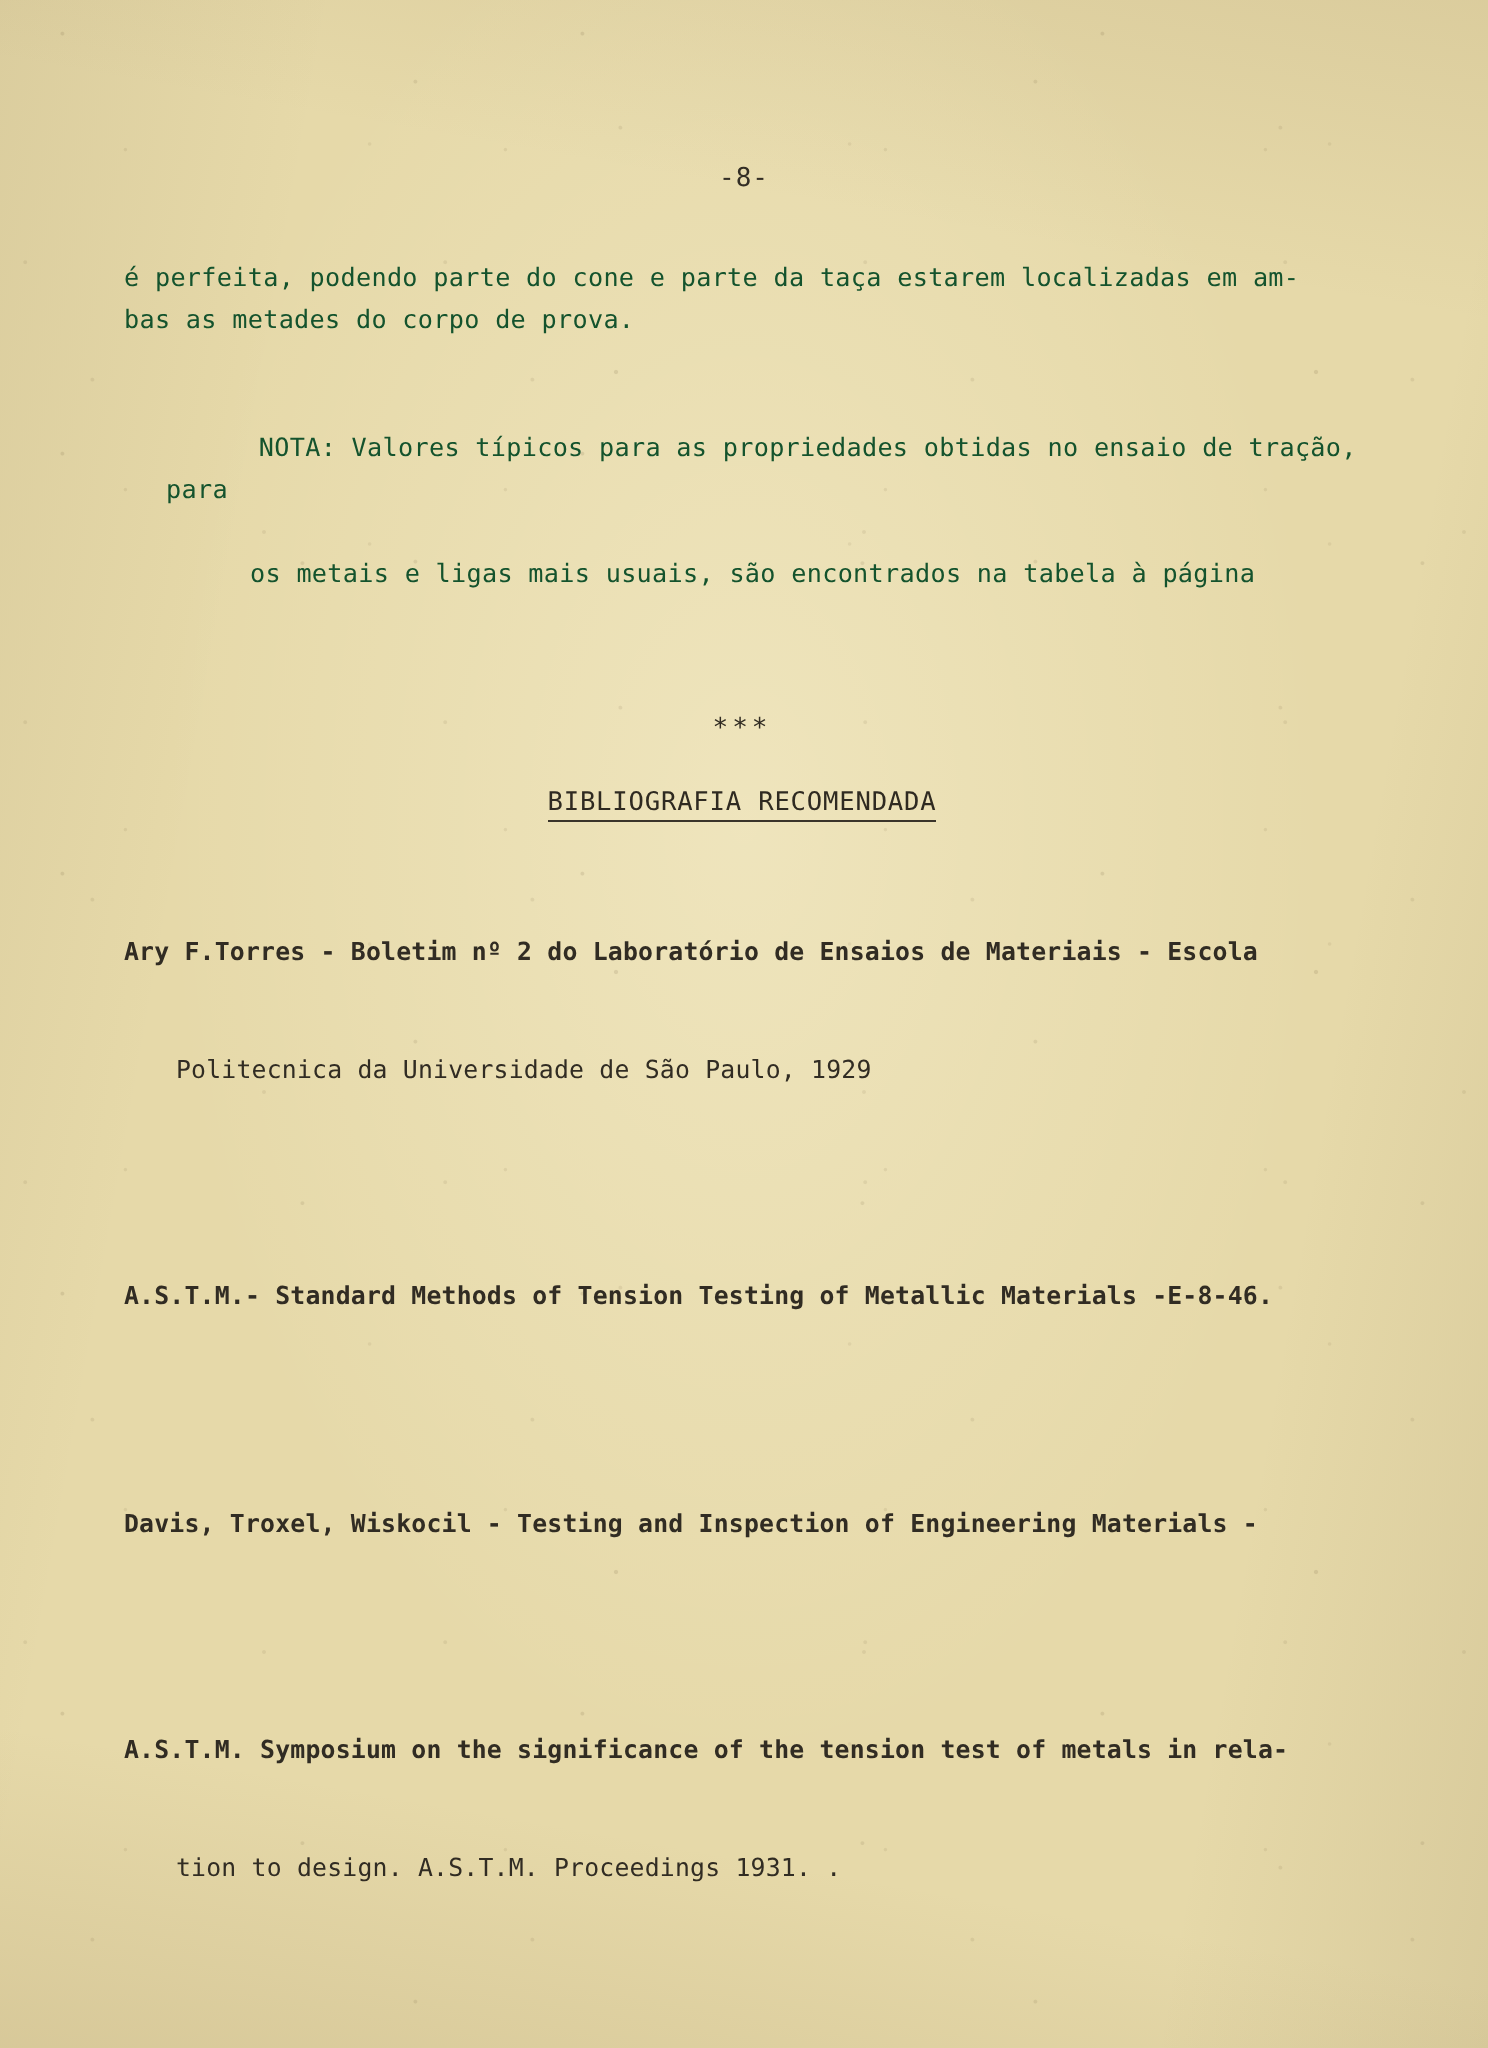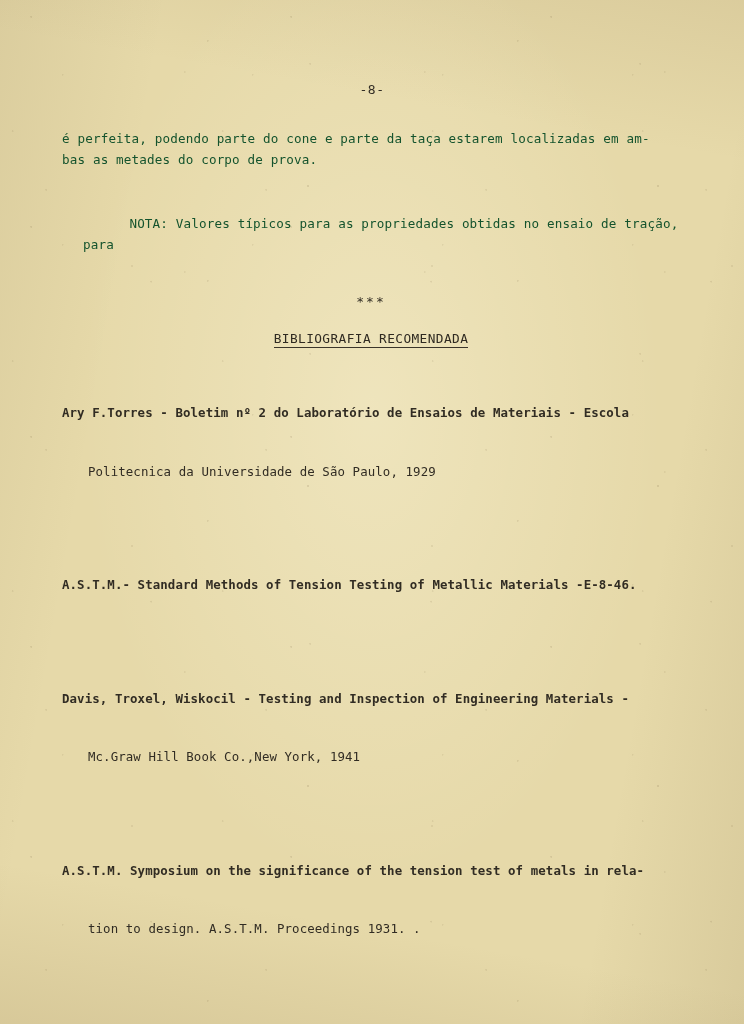--- a/index.html
+++ b/index.html
@@ -129,20 +129,21 @@
 
   <div class="page-number">-8-</div>
 
   <div class="content">
 
     <p class="para">é perfeita, podendo parte do cone e parte da taça estarem localizadas em am-
 bas as metades do corpo de prova.</p>
 
     <p class="para note">
       <span>NOTA: Valores típicos para as propriedades obtidas no ensaio de tração, para</span>
+      <span class="note-line2" style="display:block">os metais e ligas mais usuais, são encontrados na tabela à página</span>
     </p>
 
     <div class="stars">***</div>
 
     <div class="section-title">
       <span>BIBLIOGRAFIA RECOMENDADA</span>
     </div>
 
     <div class="refs">
 
@@ -150,21 +151,20 @@
         <span class="cont0">Ary F.Torres - Boletim nº 2 do Laboratório de Ensaios de Materiais - Escola</span>
         <span class="cont">Politecnica da Universidade de São Paulo, 1929</span>
       </p>
 
       <p class="ref">
         <span class="cont0">A.S.T.M.- Standard Methods of Tension Testing of Metallic Materials -E-8-46.</span>
       </p>
 
       <p class="ref">
         <span class="cont0">Davis, Troxel, Wiskocil - Testing and Inspection of Engineering Materials -</span>
-        <span class="cont">Mc.Graw Hill Book Co.,New York, 1941</span>
       </p>
 
       <p class="ref">
         <span class="cont0">A.S.T.M. Symposium on the significance of the tension test of metals in rela-</span>
         <span class="cont">tion to design. A.S.T.M. Proceedings 1931. .</span>
       </p>
 
     </div>
   </div>
 </div>

